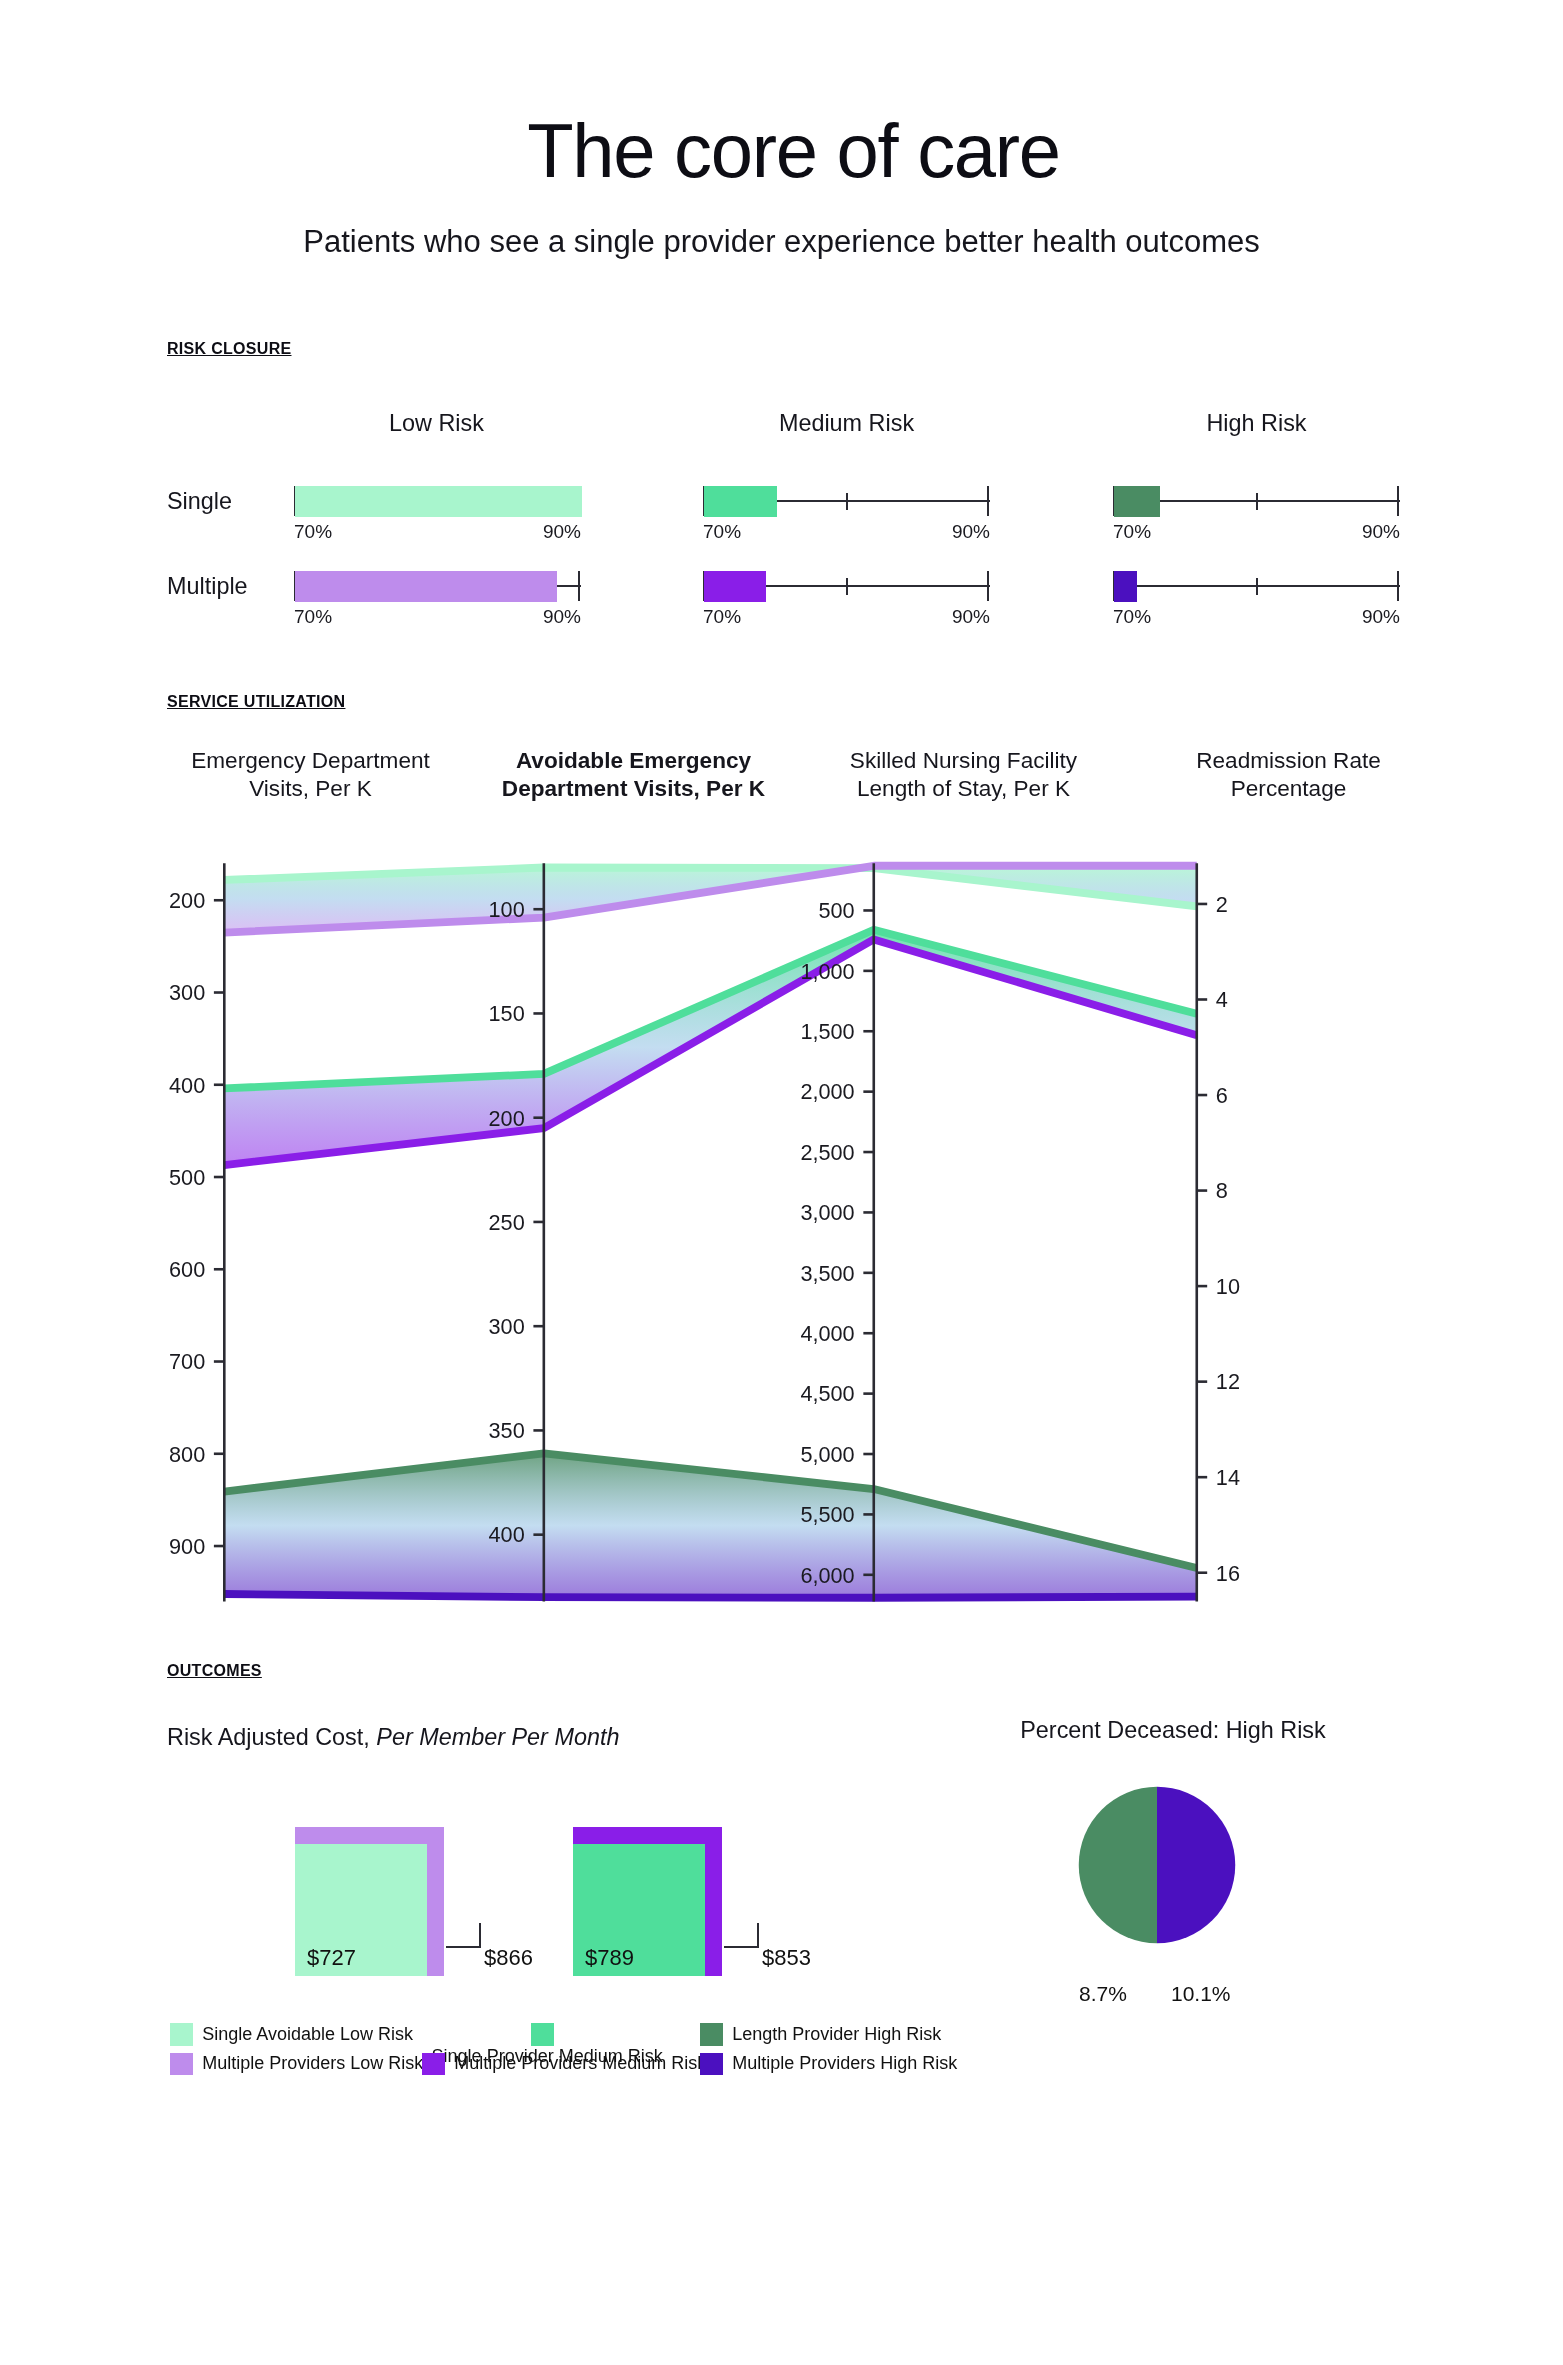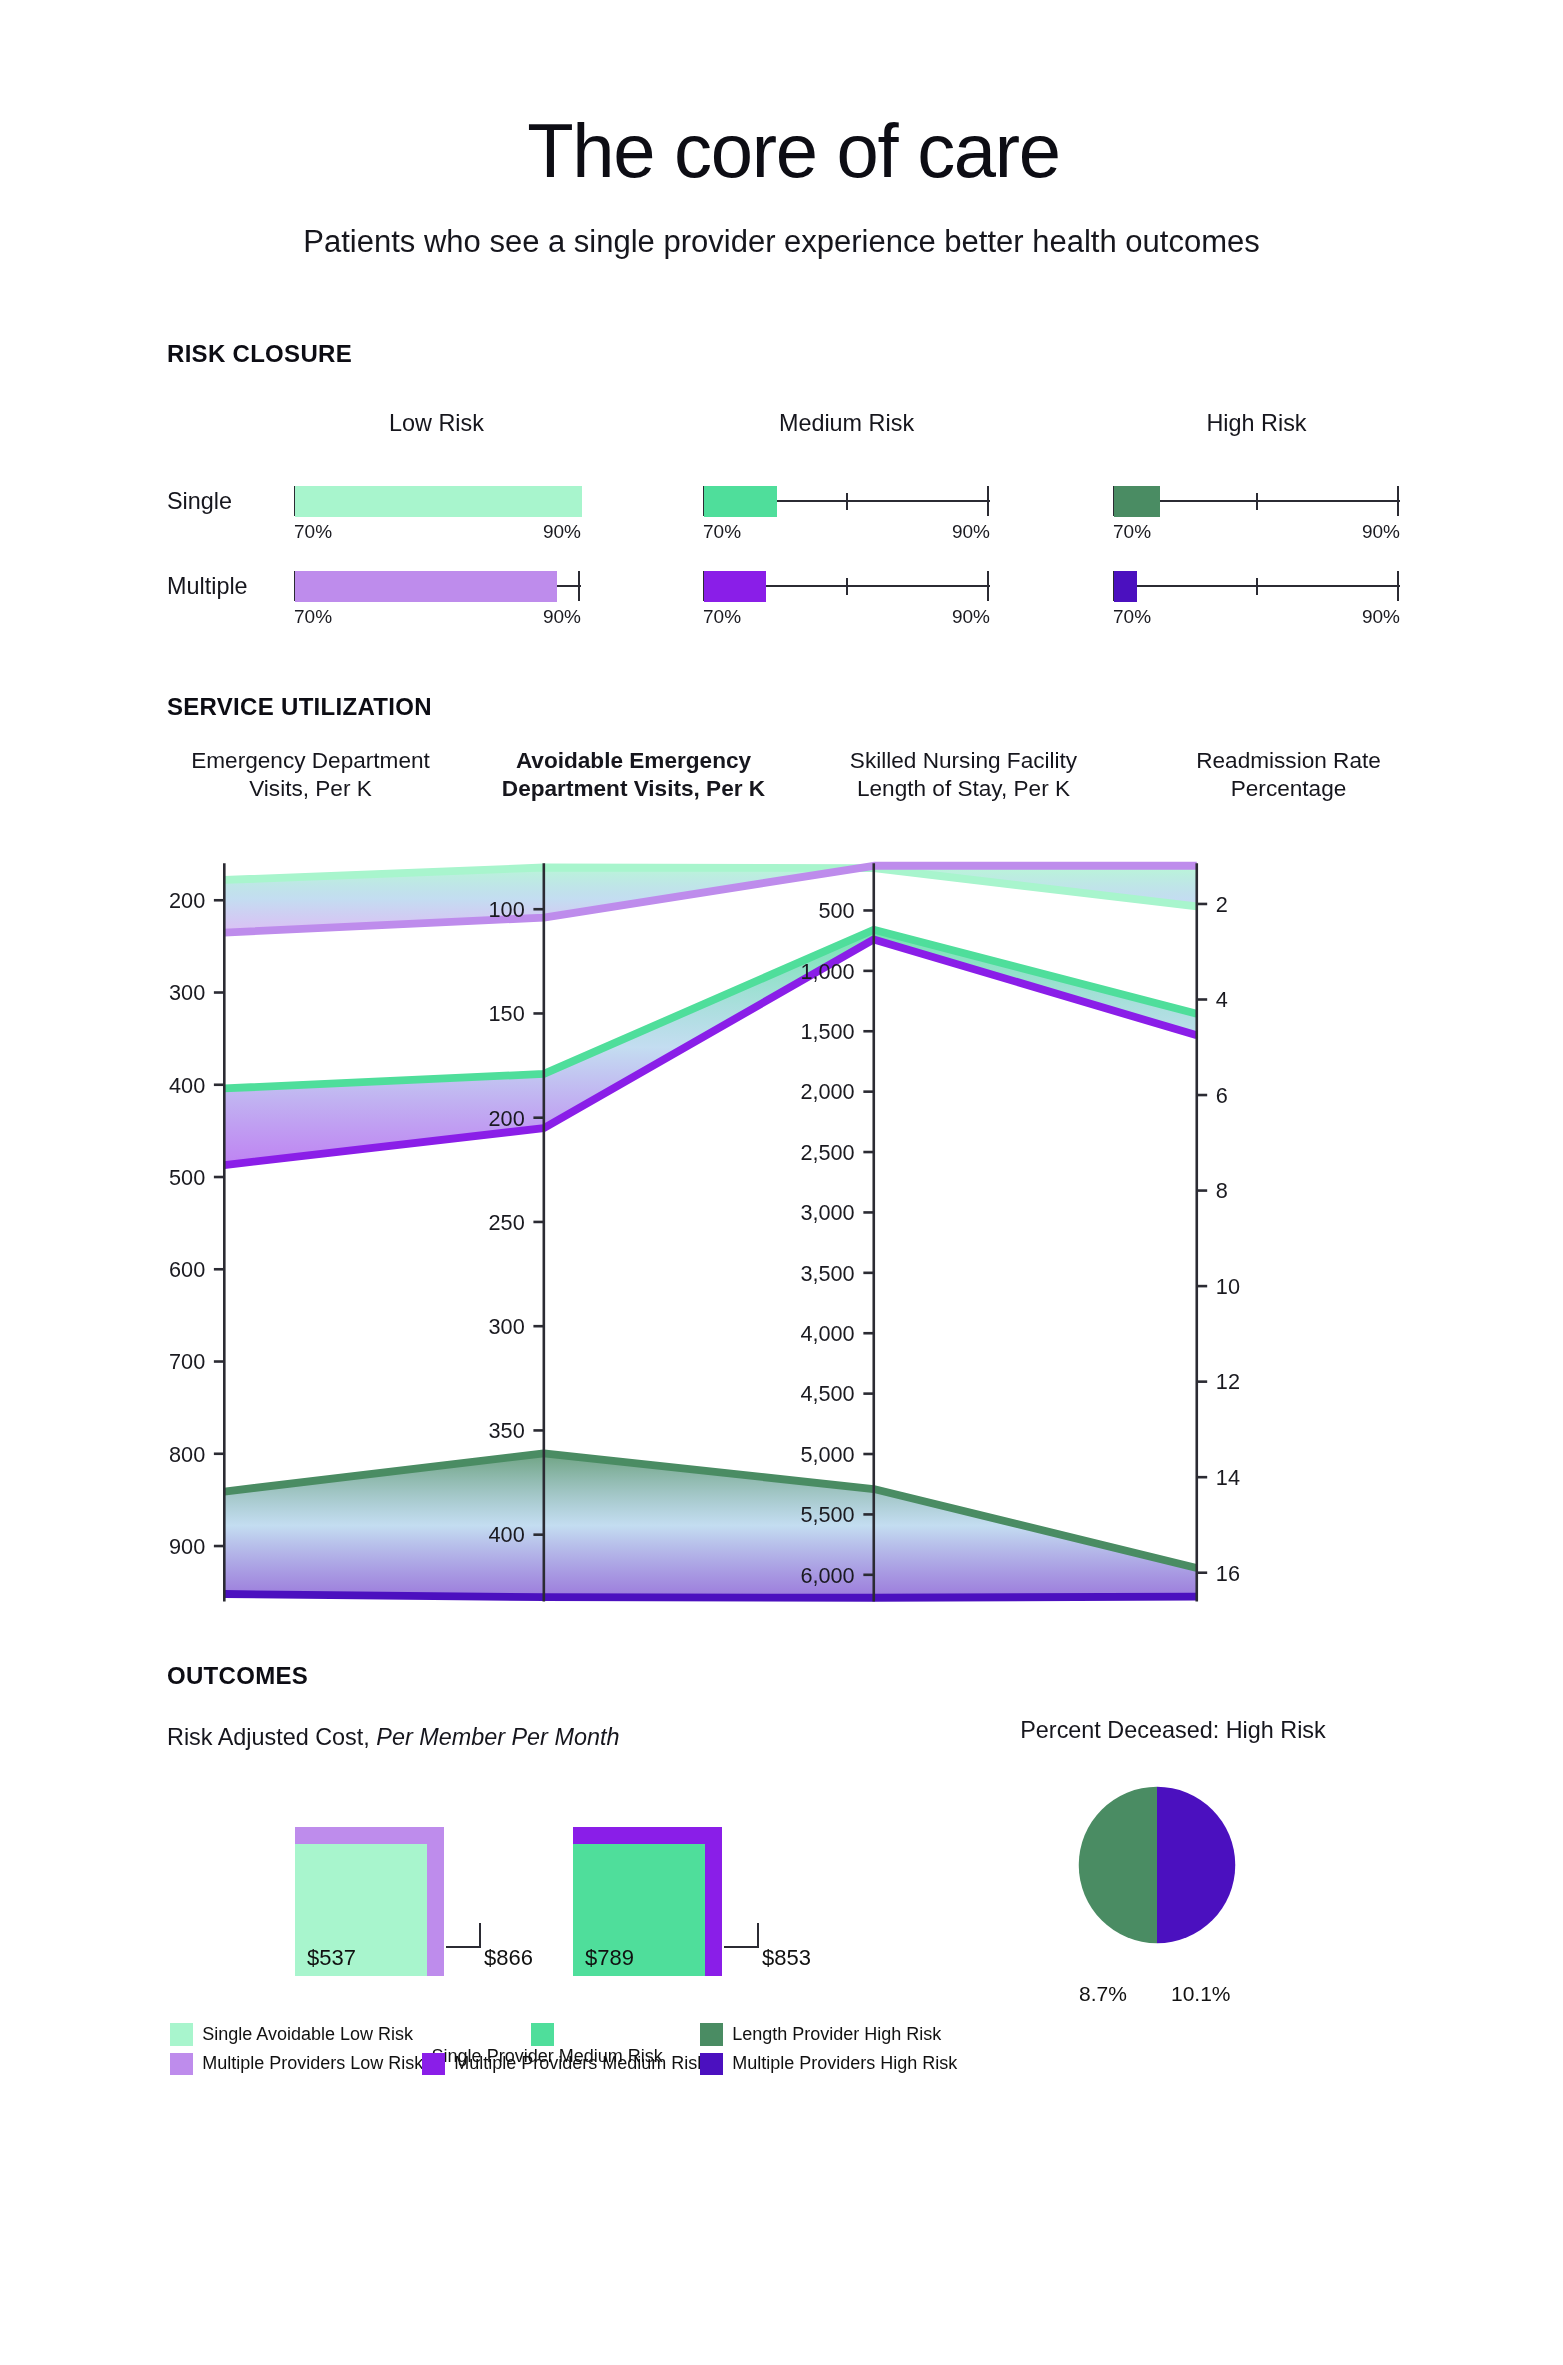--- a/index.html
+++ b/index.html
@@ -22,22 +22,23 @@
   }
   .subtitle {
     position: absolute; left: 0; top: 224px; width: 1563px;
     text-align: center;
     font-size: 31px; font-weight: 400; color: #16161d;
   }
 
   
   .section-head {
     position: absolute; left: 167px;
-    font-size: 24px; font-weight: 700; letter-spacing: 0.3px;
+    font-size: 16px; font-weight: 700; letter-spacing: 0.3px;
     color: #0d0d14;
+    text-decoration: underline;
   }
   #sec-risk { top: 340px; }
   #sec-util { top: 693px; }
   #sec-out  { top: 1662px; }
 
   
   .rc-coltitle {
     position: absolute; font-size: 23.4px; color: #16161d; text-align: center;
     top: 410px; width: 295px;
   }
@@ -308,21 +309,21 @@
       </svg></div>
 
   <div class="out-sub">
     <span>Risk Adjusted Cost,</span>
     <i>Per Member Per Month</i>
   </div>
   <div id="cost-squares">
       <div class="sq-wrap" style="left: 295px; top: 1827px; width: 262px; height: 201px;">
         <div class="sq-outer" style="width: 149px; height: 149px; background: rgb(190, 140, 236);"></div>
         <div class="sq-inner" style="left: 0px; top: 17.4px; width: 132px; height: 132px; background: rgb(168, 245, 205);"></div>
-        <div class="sq-val" style="left: 12px; top: 118px;">$537</div>
+        <div class="sq-val" style="left: 12px; top: 118px;">$727</div>
         <div class="lead" style="left: 151px; top: 96px;">
           <div class="v" style="left: 33px; top: 0px; height: 24px;"></div>
           <div class="h" style="left: 0px; top: 22.6px; width: 35px;"></div>
         </div>
         <div class="sq-val" style="left: 189px; top: 118px;">$866</div>
       </div>
       <div class="sq-wrap" style="left: 573px; top: 1827px; width: 262px; height: 201px;">
         <div class="sq-outer" style="width: 149px; height: 149px; background: rgb(138, 30, 232);"></div>
         <div class="sq-inner" style="left: 0px; top: 17.4px; width: 132px; height: 132px; background: rgb(79, 222, 155);"></div>
         <div class="sq-val" style="left: 12px; top: 118px;">$789</div>

